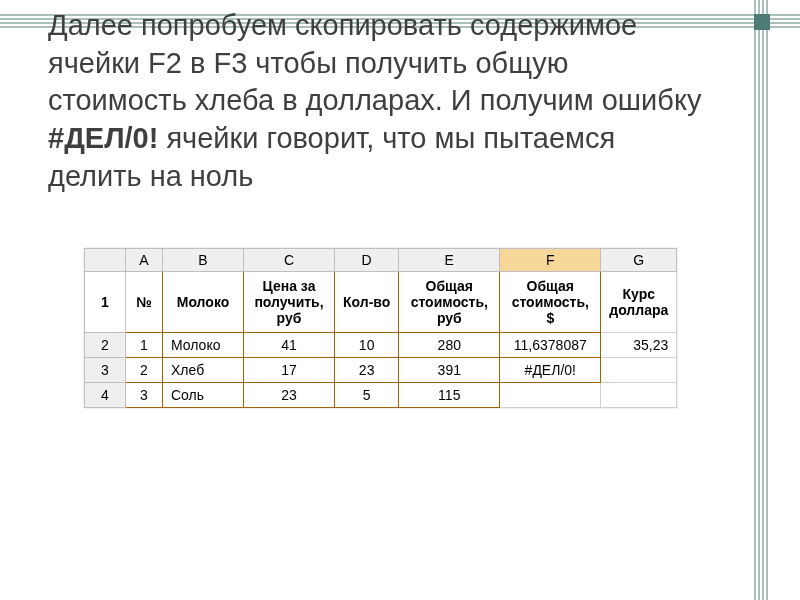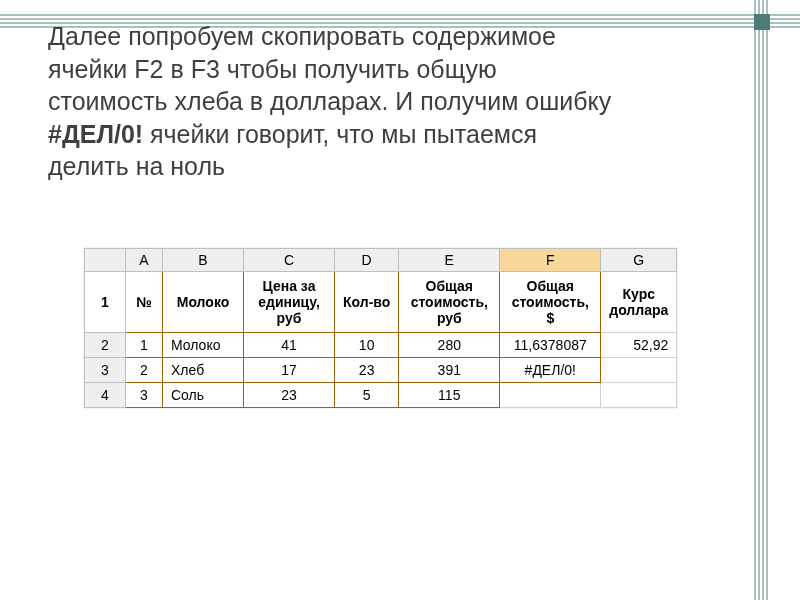--- a/index.html
+++ b/index.html
@@ -45,23 +45,23 @@
     right: 30px;
     top: 14px;
     width: 16px;
     height: 16px;
     background: #4b7d76;
   }
 
   .text-block {
     position: absolute;
     left: 48px;
-    top: 20px;
+    top: 7px;
     width: 680px;
-    font-size: 25px;
+    font-size: 29px;
     line-height: 1.3;
     color: #3f3f3f;
   }
   .text-block .bold { font-weight: 700; color: #3f3f3f; }
 
   
   .sheet {
     position: absolute;
     left: 84px;
     top: 248px;
@@ -145,21 +145,21 @@
       <th class="col-letter col-E">E</th>
       <th class="col-letter col-F sel">F</th>
       <th class="col-letter col-G">G</th>
     </tr>
     <tr class="hdr-row">
       <td class="row-num">1</td>
       <td>№</td>
       <td>Молоко</td>
       <td>
         <span>Цена за</span><br>
-        <span>единицу,</span><br>
+        <span>получить,</span><br>
         <span>руб</span>
       </td>
       <td>Кол-во</td>
       <td>
         <span>Общая</span><br>
         <span>стоимость,</span><br>
         <span>руб</span>
       </td>
       <td>
         <span>Общая</span><br>
@@ -173,21 +173,21 @@
     </tr>
 
     <tr>
       <td class="row-num">2</td>
       <td>1</td>
       <td class="lalign">Молоко</td>
       <td>41</td>
       <td>10</td>
       <td>280</td>
       <td>11,6378087</td>
-      <td class="noborder" style="text-align:right">52,92</td>
+      <td class="noborder" style="text-align:right">35,23</td>
     </tr>
     <tr>
       <td class="row-num">3</td>
       <td>2</td>
       <td class="lalign">Хлеб</td>
       <td>17</td>
       <td>23</td>
       <td>391</td>
       <td>#ДЕЛ/0!</td>
       <td class="noborder"></td>

